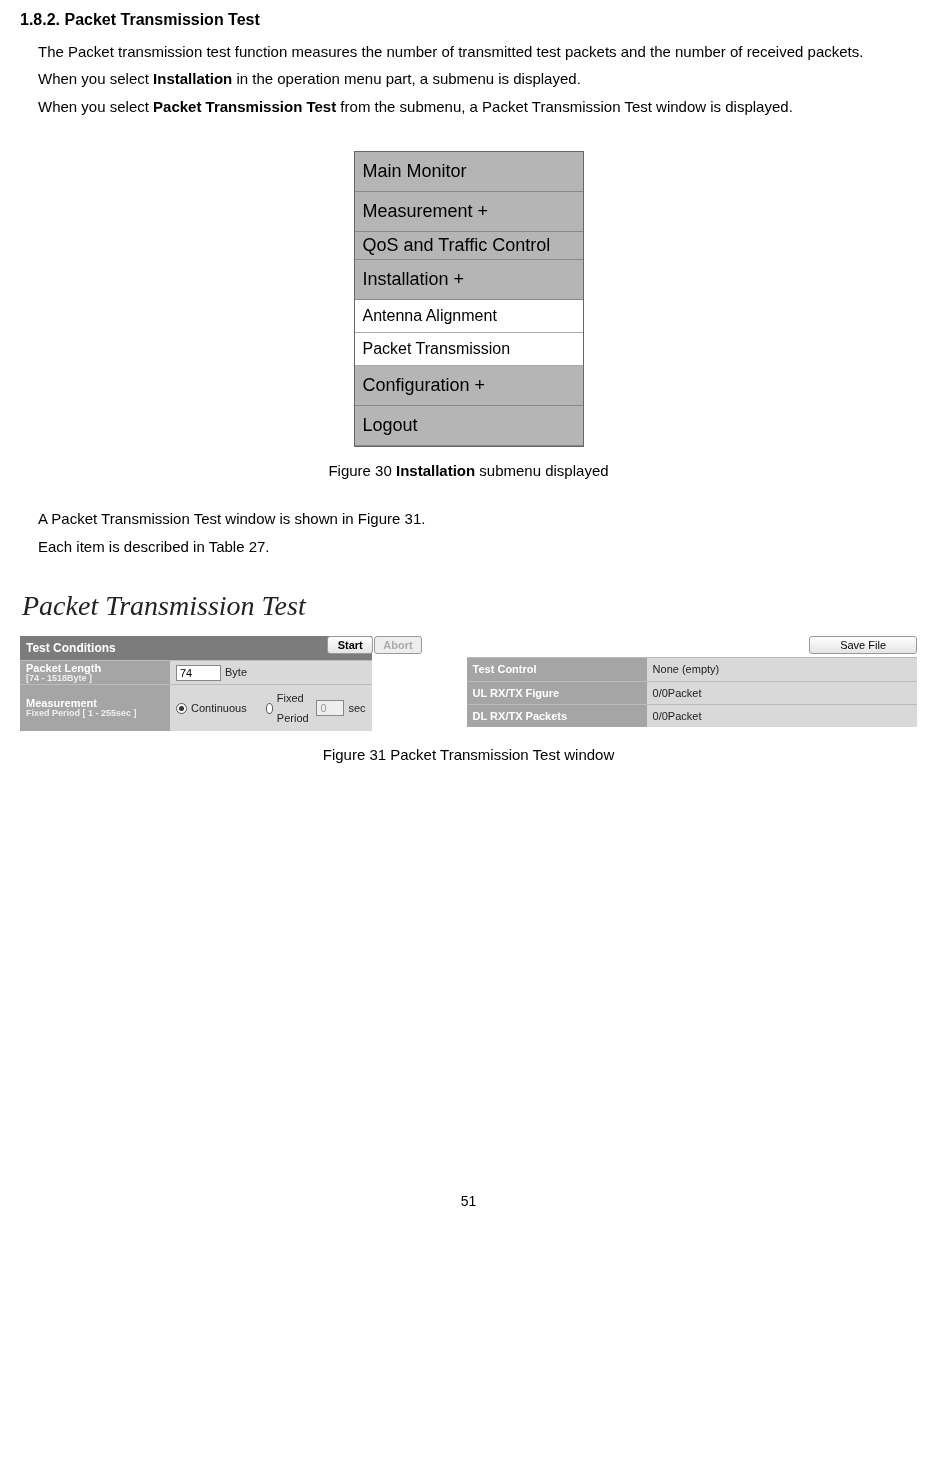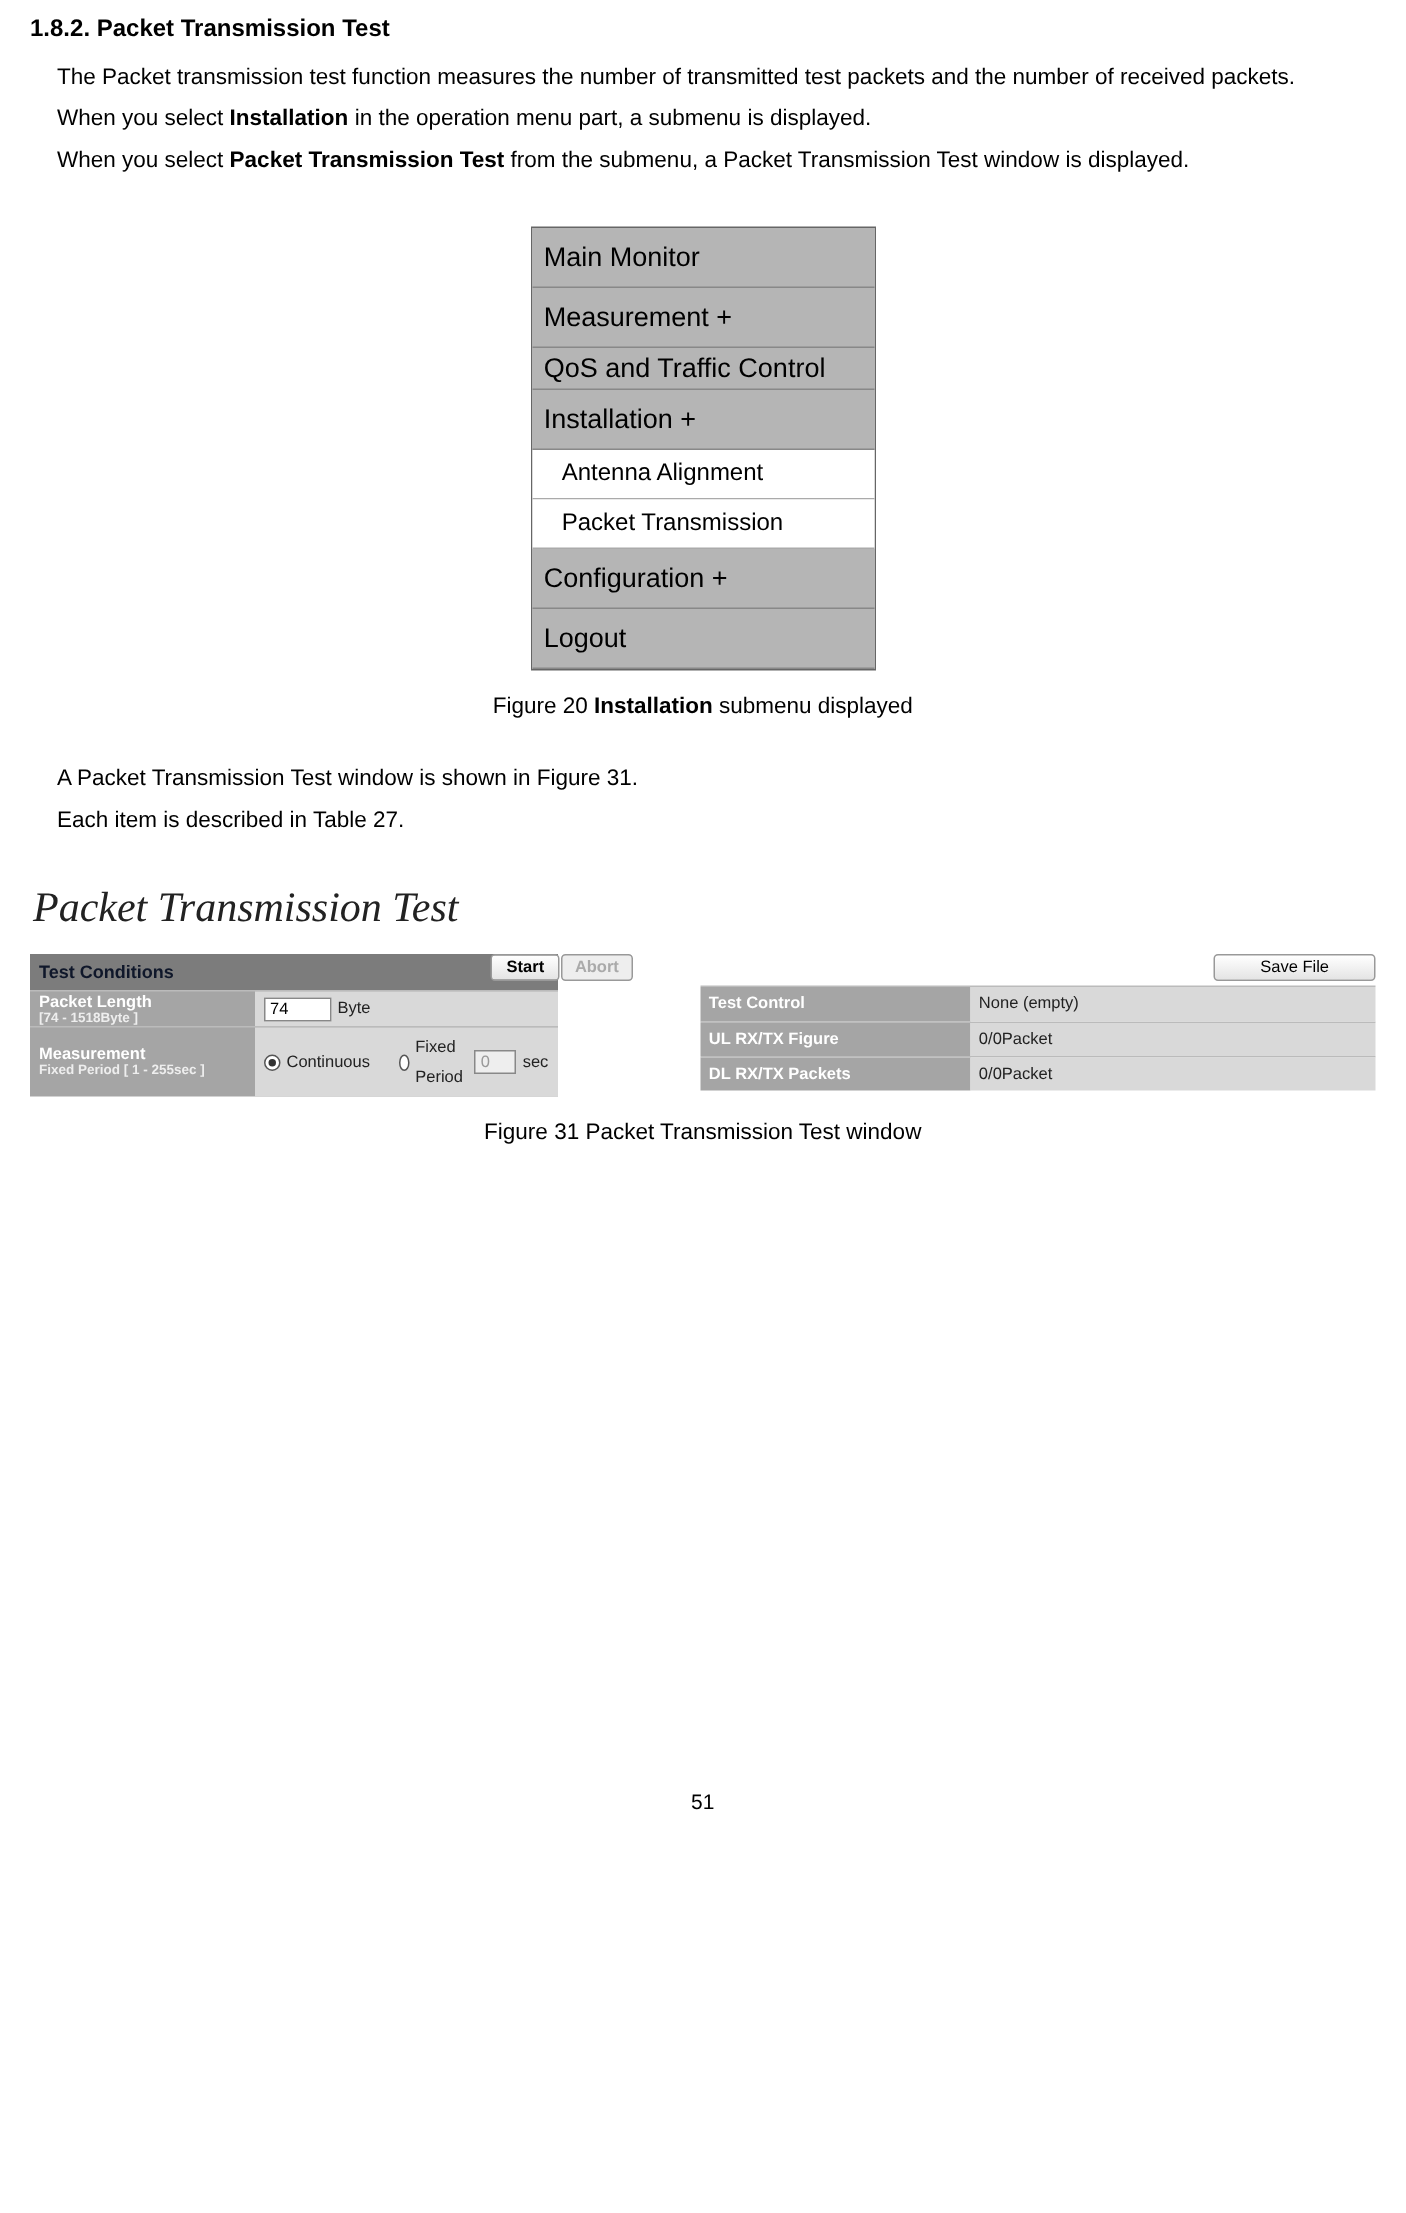--- a/index.html
+++ b/index.html
@@ -33,21 +33,21 @@
       border-bottom: 1px solid #888;
       padding: 3px 8px;
       font-family: Arial, sans-serif;
       font-size: 18px;
       color: #000;
     }
     .menu-item.multiline { line-height: 1.15; }
     .submenu-item {
       background: #fff;
       border-bottom: 1px solid #aaa;
-      padding: 1px 8px 1px 20px;
+      padding: 1px 8px 1px 8px;
       font-family: Arial, sans-serif;
       font-size: 16px;
     }
     .submenu-item:last-of-type { border-bottom: 1px solid #888; }
     .figure-caption {
       text-align: center;
       margin: 10px 0 20px 0;
       font-size: 15px;
     }
     .ptt-wrapper {
@@ -60,21 +60,21 @@
       font-size: 28px;
       font-weight: normal;
       margin: 0 0 4px 2px;
       color: #222;
     }
     .ptt-row { display: flex; gap: 40px; align-items: flex-start; }
     .ptt-left { flex: 0 0 400px; position: relative; }
     .ptt-right { flex: 1; }
     .section-header-bar {
       background: #7c7c7c;
-      color: #0f172a;
+      color: #ffffff;
       font-weight: bold;
       font-size: 12px;
       padding: 1px 6px;
     }
     .tc-row {
       display: flex;
       align-items: center;
       background: #a5a5a5;
       border-top: 1px solid #bbb;
       font-size: 11px;
@@ -207,21 +207,21 @@
   <div class="menu-item">Measurement +</div>
   <div class="menu-item multiline">QoS and Traffic Control</div>
   <div class="menu-item">Installation +</div>
   <div class="submenu-item">Antenna Alignment</div>
   <div class="submenu-item">Packet Transmission</div>
   <div class="menu-item">Configuration +</div>
   <div class="menu-item">Logout</div>
 </div>
 
 <p class="figure-caption">
-  <span>Figure 20 </span><span class="bold">Installation</span><span> submenu displayed</span>
+  <span>Figure 30 </span><span class="bold">Installation</span><span> submenu displayed</span>
 </p>
 
 <p class="para">A Packet Transmission Test window is shown in Figure 31.</p>
 <p class="para">Each item is described in Table 27.</p>
 
 <div class="ptt-wrapper">
   <div class="ptt-title">Packet Transmission Test</div>
   <div class="ptt-row">
     <div class="ptt-left">
       <div class="left-table-wrap">

